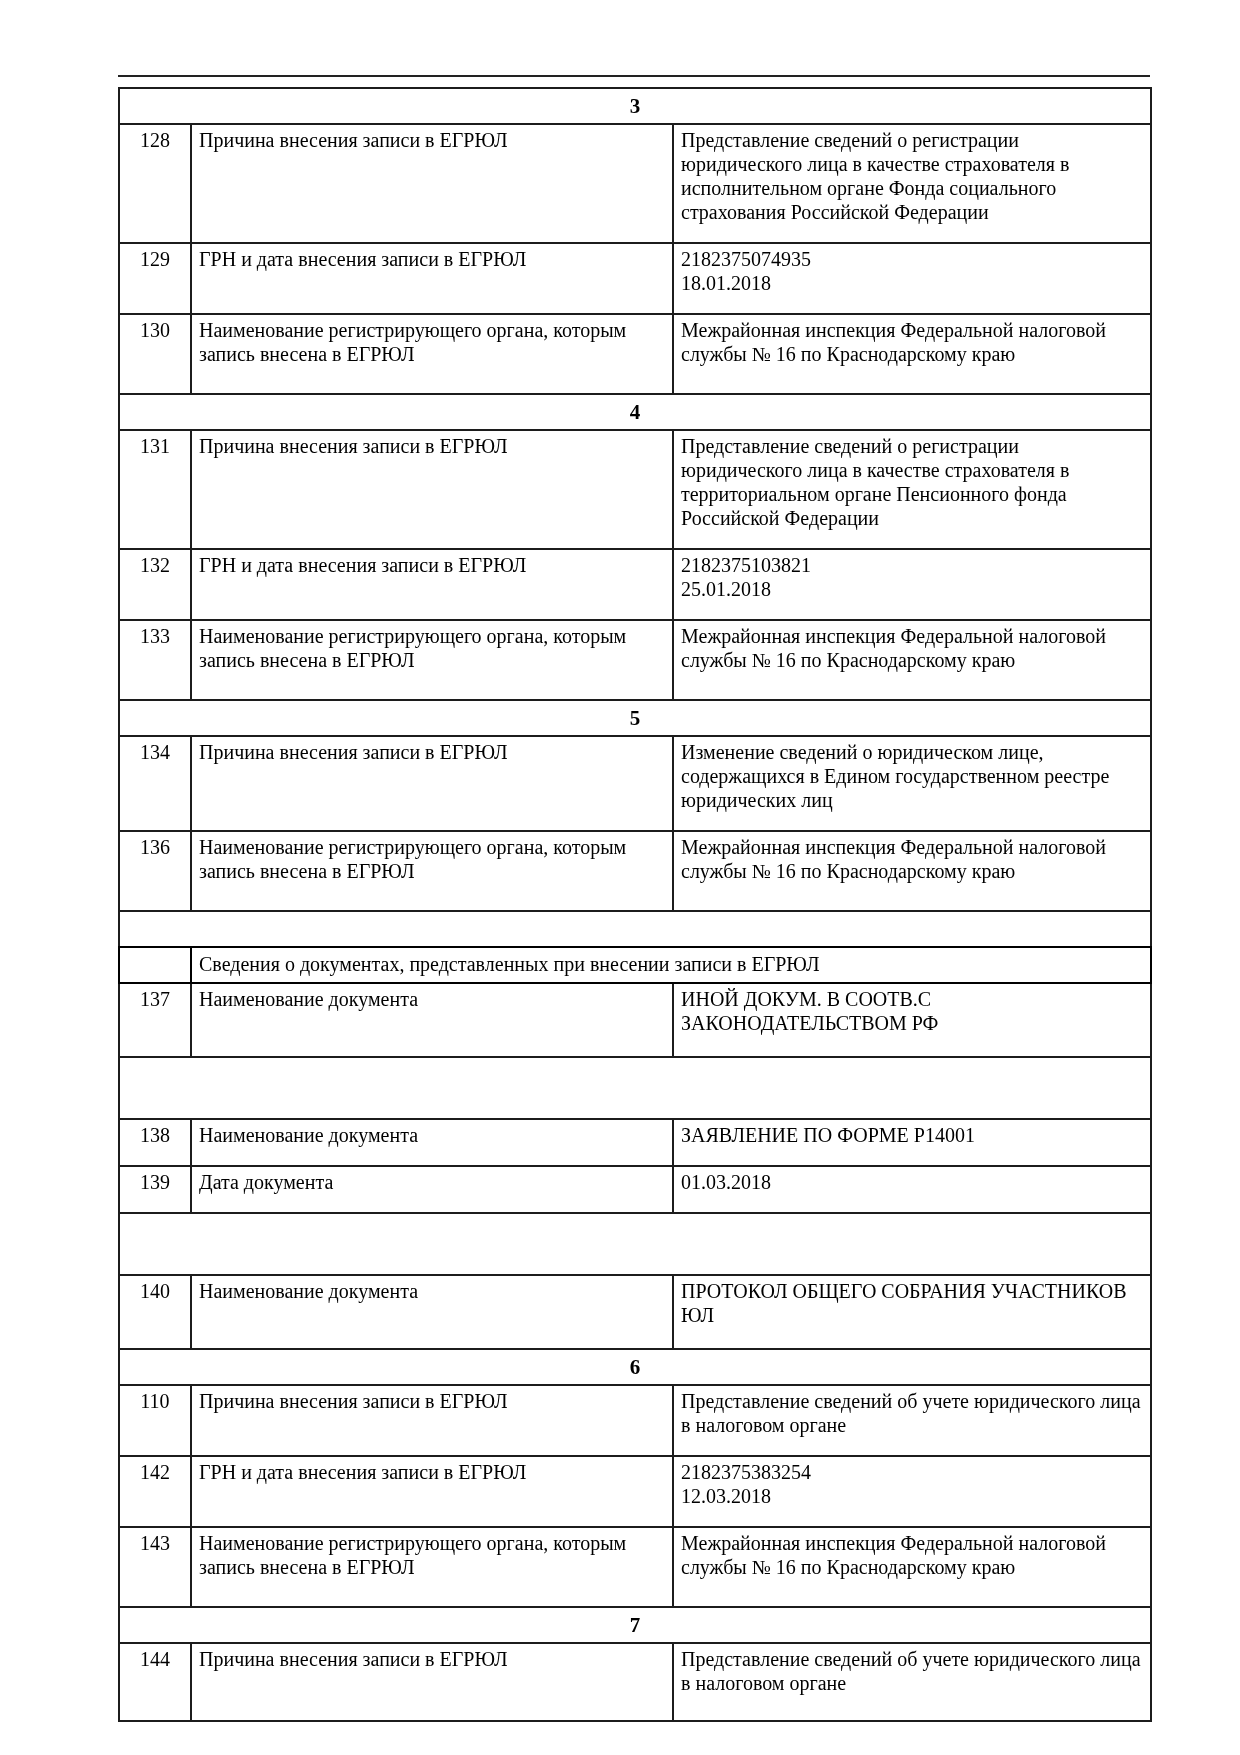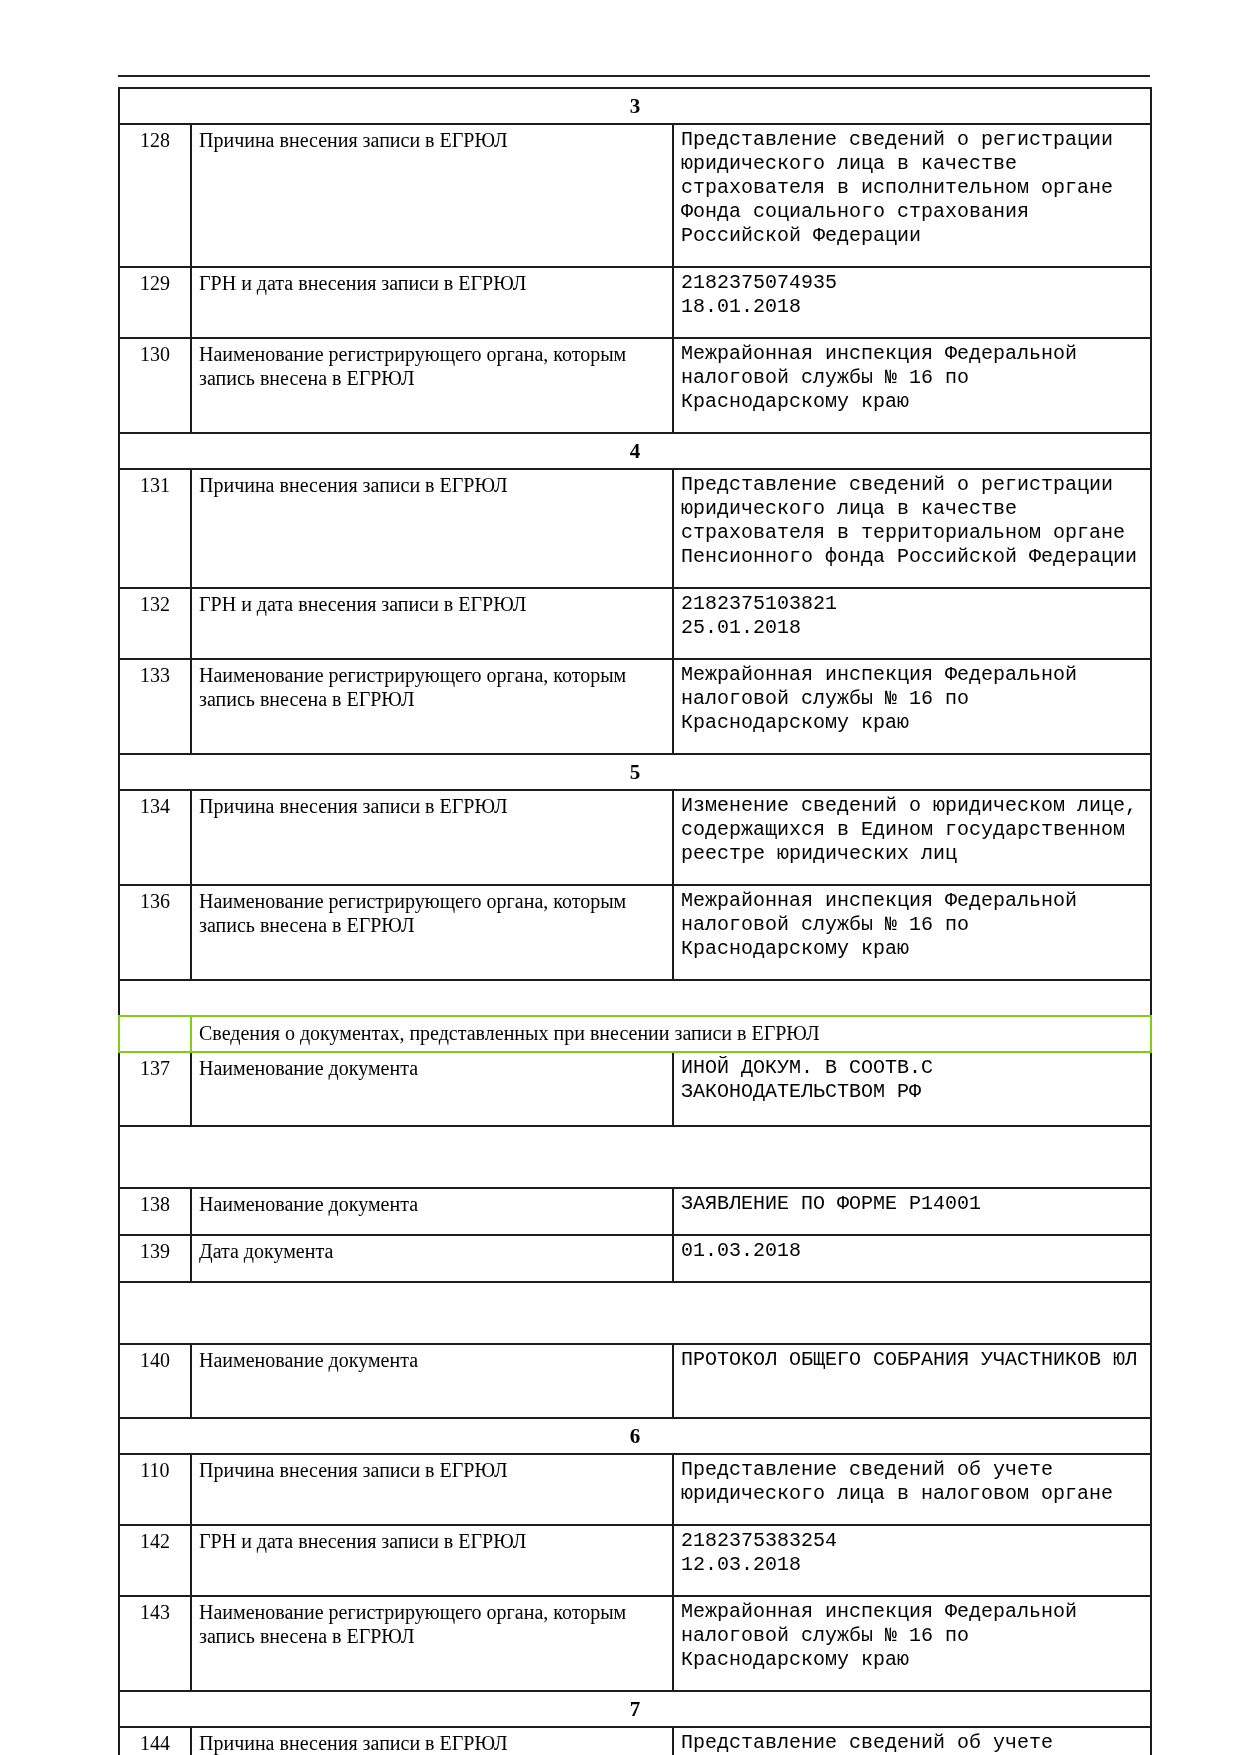--- a/index.html
+++ b/index.html
@@ -42,33 +42,33 @@
   tr.r-sec td {
     border: 2px solid #1c1c1c;
     height: 36px;
     text-align: center;
     vertical-align: middle;
     font-weight: bold;
     font-size: 21px;
     padding: 0;
   }
   tr.r-sub td {
-    border: 2px solid #84cc16;
+    border: 2px solid #000000;
     height: 36px;
     vertical-align: middle;
     padding: 2px 7px 4px 7px;
     margin-left: 38px;
   }
   tr.r-data td {
     border: 2px solid #1c1c1c;
     vertical-align: top;
     padding: 3px 7px 18px 7px;
   }
   td.c-num { text-align: center; padding-left: 2px; padding-right: 2px; }
-  td.c-val { white-space: pre-line; font-family: Liberation Mono, monospace; }
+  td.c-val { white-space: pre-line; }
 
   tr.r-spacer td { border: 0 none; padding: 0; }
   tr.sp-a td { height: 36px; }
   tr.sp-b td { height: 62px; }
   tr.sp-c td { height: 62px; }
 
   tr.mh34  td { height: 34px; }
   tr.mh56  td { height: 56px; }
   tr.mh62  td { height: 78px; }
   tr.mh74  td { height: 74px; }

